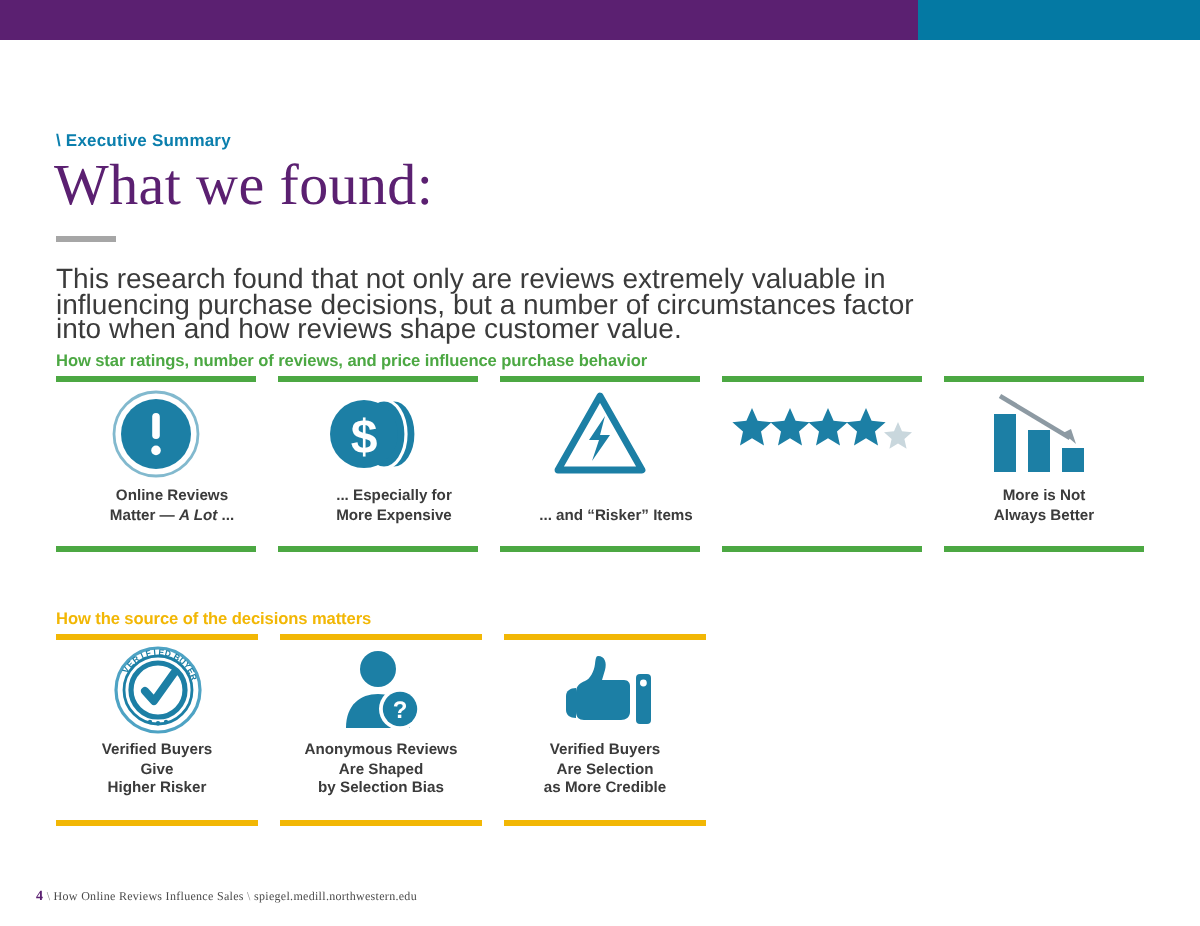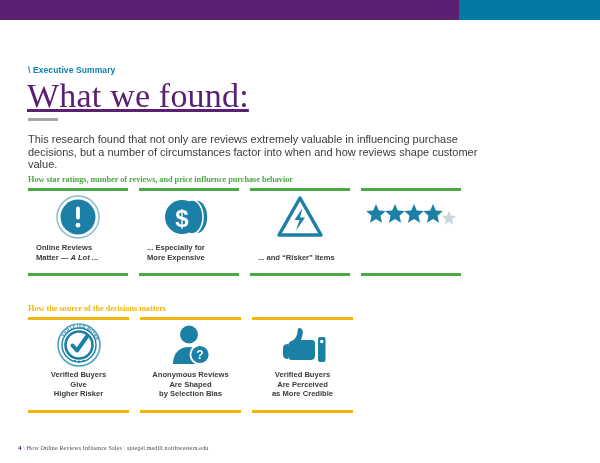--- a/index.html
+++ b/index.html
@@ -14,31 +14,31 @@
 
   .page{position:absolute;top:33px;left:0;width:600px;height:443px;}
 
   .eyebrow{
     position:absolute;left:28px;top:32px;
     font-size:8.5px;font-weight:bold;color:#0b7fad;letter-spacing:.1px;
   }
   .headline{
     position:absolute;left:27px;top:44px;
     font-family:"Liberation Serif", serif;
-    font-size:34px;color:#5b2071;letter-spacing:.2px;text-decoration:underline;
+    font-size:29px;color:#5b2071;letter-spacing:.2px;
   }
   .rule-gray{position:absolute;left:28px;top:85px;width:30px;height:3px;background:#a6a6a6;}
 
   .intro{
     position:absolute;left:28px;top:100px;width:455px;
-    font-size:11px;line-height:12.5px;color:#3b3b3b;
+    font-size:14px;line-height:12.5px;color:#3b3b3b;
   }
 
   .sec-head{
-    position:absolute;font-size:8.3px;font-weight:bold;letter-spacing:-.05px;font-family:Liberation Serif, serif;
+    position:absolute;font-size:8.3px;font-weight:bold;letter-spacing:-.05px;
   }
   .sec-head.green{left:28px;top:142px;color:#4ca843;}
   .sec-head.yellow{left:28px;top:271px;color:#f2b705;}
 
   .row{position:absolute;display:flex;}
   .row1{left:28px;top:155px;width:545px;gap:11px;}
   .row2{left:28px;top:284px;width:327px;gap:11px;}
 
   .card{
     display:flex;flex-direction:column;align-items:center;
@@ -57,21 +57,21 @@
     display:flex;align-items:center;justify-content:center;
   }
   .row2 .icon-wrap{height:50px;}
 
   .clabel{
     font-size:7.6px;font-weight:bold;color:#3b3b3b;
     line-height:9.6px;text-align:center;
   }
   .row1 .clabel{min-height:23px;}
   .row2 .clabel{min-height:33px;}
-  .clabel.left{text-align:left;width:100%;margin-left:16px;}
+  .clabel.left{text-align:center;width:100%;margin-left:16px;}
   .clabel i{font-style:italic;}
 
   .spacer{flex:1;min-height:4px;}
   .cbar.bot{margin-top:3px;}
 
   .footer{
     position:absolute;left:18px;top:411px;
     font-family:"Liberation Serif", serif;
     font-size:6px;color:#5b2071;letter-spacing:.15px;
   }
@@ -168,20 +168,38 @@
             <path d="M49 2 L51.8 8.4 L58.8 9.1 L53.5 13.8 L55 20.7 L49 17.1 L43 20.7 L44.5 13.8 L39.2 9.1 L46.2 8.4 Z"></path>
             <path d="M68 2 L70.8 8.4 L77.8 9.1 L72.5 13.8 L74 20.7 L68 17.1 L62 20.7 L63.5 13.8 L58.2 9.1 L65.2 8.4 Z"></path>
           </g>
           <path d="M84 9 L86 13.6 L91 14.1 L87.2 17.5 L88.3 22.4 L84 19.8 L79.7 22.4 L80.8 17.5 L77 14.1 L82 13.6 Z" fill="#c9d7dd"></path>
         </svg>
       </div>
       <div class="spacer"></div>
       <div class="cbar bot"></div>
     </div>
 
+    <div class="card green">
+      <div class="cbar top"></div>
+      <div class="icon-wrap">
+        <svg width="62" height="44" viewBox="0 0 62 44">
+          <rect x="6" y="12" width="11" height="29" fill="#1c7fa5"></rect>
+          <rect x="23" y="20" width="11" height="21" fill="#1c7fa5"></rect>
+          <rect x="40" y="29" width="11" height="12" fill="#1c7fa5"></rect>
+          <path d="M9 3 L44 24" stroke="#8d9aa3" stroke-width="2.3" fill="none"></path>
+          <path d="M47 27 L40.5 21.5 L44.5 19.5 Z" fill="#8d9aa3"></path>
+        </svg>
+      </div>
+      <div class="clabel">
+        <div>More is Not</div>
+        <div>Always Better</div>
+      </div>
+      <div class="spacer"></div>
+      <div class="cbar bot"></div>
+    </div>
 
   </div>
 
   <div class="sec-head yellow">How the source of the decisions matters</div>
 
   <div class="row row2">
 
     <div class="card yellowc">
       <div class="cbar top"></div>
       <div class="icon-wrap">
@@ -246,21 +264,21 @@
       <div class="icon-wrap">
         <svg width="50" height="42" viewBox="0 0 50 42">
           <path d="M21 4 C24.5 4 25.5 7.5 24.5 11 L23 16 L34 16 C36 16 37 17.5 37 19 L37 32 C37 34.5 35 36 32.5 36 L14 36 C11.5 36 10 34.5 10 32 L10 22 C10 19 12 17.5 14.5 16.5 C17 15.5 19 12 19.5 8 C19.8 5.5 20 4 21 4 Z" fill="#1c7fa5"></path>
           <path d="M10 20 C7 20 5 21.5 5 24 L5 31 C5 33.5 7 35 10 35 Z" fill="#1c7fa5"></path>
           <rect x="40" y="13" width="7.5" height="25" rx="2" fill="#1c7fa5"></rect>
           <circle cx="43.7" cy="17.5" r="1.7" fill="#ffffff"></circle>
         </svg>
       </div>
       <div class="clabel">
         <div>Verified Buyers</div>
-        <div>Are Perceived</div>
+        <div>Are Selection</div>
         <div>as More Credible</div>
       </div>
       <div class="spacer"></div>
       <div class="cbar bot"></div>
     </div>
 
   </div>
 
   <div class="footer">
     <span class="pg">4</span>

